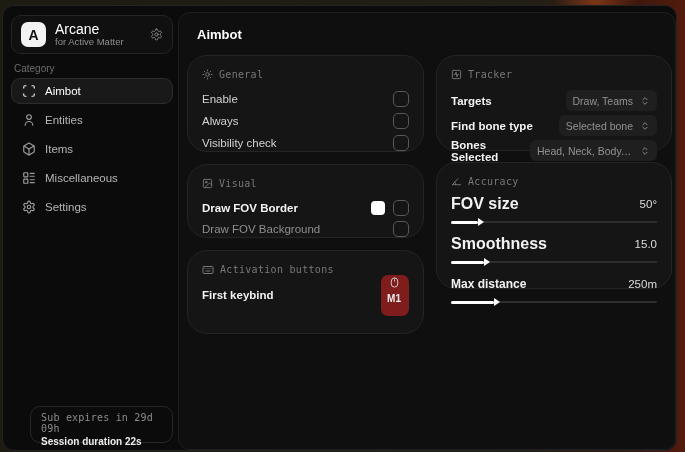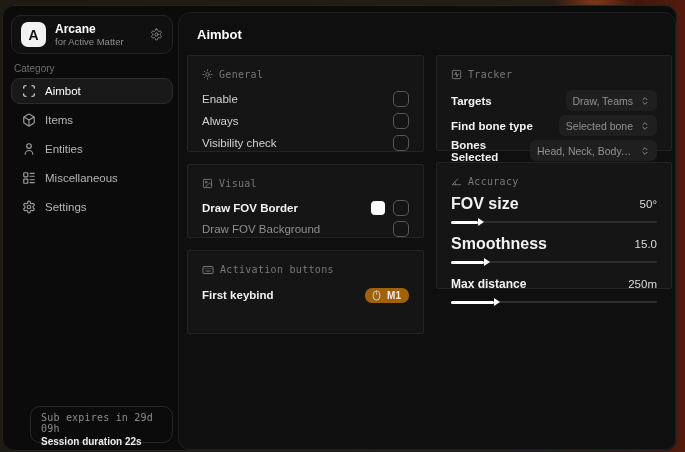--- a/index.html
+++ b/index.html
@@ -22,21 +22,21 @@
     position:absolute; left:8px; top:9px; width:162px; height:39px;
     background:#101010; border:1px solid #242424; border-radius:10px;
     display:flex; align-items:center; padding:0 9px;
   }
   .logo {
     width:25px; height:25px; border-radius:7px; background:#f2f2f2;
     color:#111; font-weight:bold; font-size:14px;
     display:flex; align-items:center; justify-content:center; flex:none;
   }
   .brand-text { margin-left:9px; flex:1; min-width:0; }
-  .brand-title { font-size:12px; font-weight:bold; color:#ffffff; line-height:13px; }
+  .brand-title { font-size:14px; font-weight:normal; color:#ffffff; line-height:13px; }
   .brand-sub   { font-size:9.5px; color:#8f8f8f; line-height:11px; }
   .brand-gear  { color:#8a8a8a; display:flex; flex:none; cursor:pointer; }
   .category-label { position:absolute; left:11px; top:57px; font-size:10px; color:#6d6d6d; }
   .nav { position:absolute; left:8px; top:72px; width:162px; display:flex; flex-direction:column; gap:3px; }
   .nav-item {
     height:26px; display:flex; align-items:center; gap:9px; padding:0 10px;
     border-radius:9px; border:1px solid transparent;
     font-size:11.5px; color:#b5b5b5; cursor:pointer;
   }
   .nav-item .nico { color:#9d9d9d; display:flex; }
@@ -50,42 +50,42 @@
   .side-footer .l2 { font-size:10px; font-weight:bold; color:#ececec; margin-top:2px; }
   
   .main {
     position:absolute; left:175px; top:6px; right:0; bottom:0;
     background:#0f0f0f; border:1px solid #1f1f1f; border-radius:12px;
   }
   .page-title { position:absolute; left:18px; top:14px; font-size:13px; font-weight:bold; color:#ffffff; }
   .col-left  { position:absolute; left:8px;  top:42px; width:237px; display:flex; flex-direction:column; gap:12px; }
   .col-right { position:absolute; left:257px; top:42px; width:236px; display:flex; flex-direction:column; gap:11px; }
   .card {
-    background:#151515; border:1px solid #242424; border-radius:2px;
+    background:#151515; border:1px solid #242424; border-radius:20px;
     padding:11px 14px 0;
   }
   .card-head { display:flex; align-items:center; gap:6px; height:15px; margin-bottom:6px; color:#787878; }
   .card-head .ctitle { font-family:"DejaVu Sans Mono", monospace; font-size:10px; letter-spacing:.3px; }
   .row { display:flex; align-items:center; justify-content:space-between; }
   .row.h22 { height:22px; }
   .row.h21 { height:21px; }
   .row.h24 { height:24px;text-align:right; }
   .row.h25 { height:25px; }
   .rlabel      { font-size:11.5px; color:#d2d2d2; }
   .rlabel.bright { color:#f2f2f2; font-weight:bold; }
   .rlabel.dim  { color:#8f8f8f; }
   .checkbox {
     width:16px; height:16px; border:1.5px solid #585858; border-radius:5px;
     background:transparent; cursor:pointer; flex:none;
   }
   .swatch { width:14px; height:14px; border-radius:4px; cursor:pointer; flex:none; }
   .right-ctrls { display:flex; align-items:center; gap:8px; }
   .keybtn {
-    display:flex; align-items:center; gap:5px; background:#a16207; border-radius:7px;
-    padding:2px 8px 2px 6px; cursor:pointer; color:#d6d6d6;
+    display:flex; align-items:center; gap:5px; background:#7f1d1d; border-radius:7px;
+    padding:2px 8px 12px 6px; cursor:pointer; color:#d6d6d6;flex-direction:column;
   }
   .keybtn .ktext { font-size:10px; font-weight:bold; color:#ececec; }
   .dropdown {
     display:flex; align-items:center; gap:7px; background:#1f1f1f; border-radius:6px;
     height:21px; padding:0 7px; cursor:pointer; color:#8f8f8f;
   }
   .dropdown .dval { font-size:10.5px; color:#929292; white-space:nowrap; }
   
   .sgroup { margin-bottom:9px; }
   .sgroup .row { height:18px; margin-bottom:5px; }
@@ -131,35 +131,35 @@
               <path d="M17 3h2a2 2 0 0 1 2 2v2"></path>
               <path d="M21 17v2a2 2 0 0 1-2 2h-2"></path>
               <path d="M7 21H5a2 2 0 0 1-2-2v-2"></path>
             </svg>
         </span>
         <span>Aimbot</span>
       </div>
       <div class="nav-item">
         <span class="nico">
           <svg width="14" height="14" viewBox="0 0 24 24" fill="none" stroke="currentColor" stroke-width="2" stroke-linecap="round" stroke-linejoin="round">
+              <circle cx="12" cy="7" r="4"></circle>
+              <path d="M5.5 21a6.5 6.5 0 0 1 13 0"></path>
+            </svg>
+        </span>
+        <span>Entities</span>
+      </div>
+      <div class="nav-item">
+        <span class="nico">
+          <svg width="14" height="14" viewBox="0 0 24 24" fill="none" stroke="currentColor" stroke-width="2" stroke-linecap="round" stroke-linejoin="round">
               <path d="M21 8a2 2 0 0 0-1-1.73l-7-4a2 2 0 0 0-2 0l-7 4A2 2 0 0 0 3 8v8a2 2 0 0 0 1 1.73l7 4a2 2 0 0 0 2 0l7-4A2 2 0 0 0 21 16Z"></path>
               <path d="m3.3 7 8.7 5 8.7-5"></path>
               <path d="M12 22V12"></path>
             </svg>
         </span>
         <span>Items</span>
-      </div>
-      <div class="nav-item">
-        <span class="nico">
-          <svg width="14" height="14" viewBox="0 0 24 24" fill="none" stroke="currentColor" stroke-width="2" stroke-linecap="round" stroke-linejoin="round">
-              <circle cx="12" cy="7" r="4"></circle>
-              <path d="M5.5 21a6.5 6.5 0 0 1 13 0"></path>
-            </svg>
-        </span>
-        <span>Entities</span>
       </div>
       <div class="nav-item">
         <span class="nico">
           <svg width="14" height="14" viewBox="0 0 24 24" fill="none" stroke="currentColor" stroke-width="2" stroke-linecap="round" stroke-linejoin="round">
               <rect x="3" y="3" width="7" height="7" rx="1"></rect>
               <rect x="3" y="14" width="7" height="7" rx="1"></rect>
               <path d="M14 4h7"></path>
               <path d="M14 9h7"></path>
               <path d="M14 15h7"></path>
               <path d="M14 20h7"></path>

